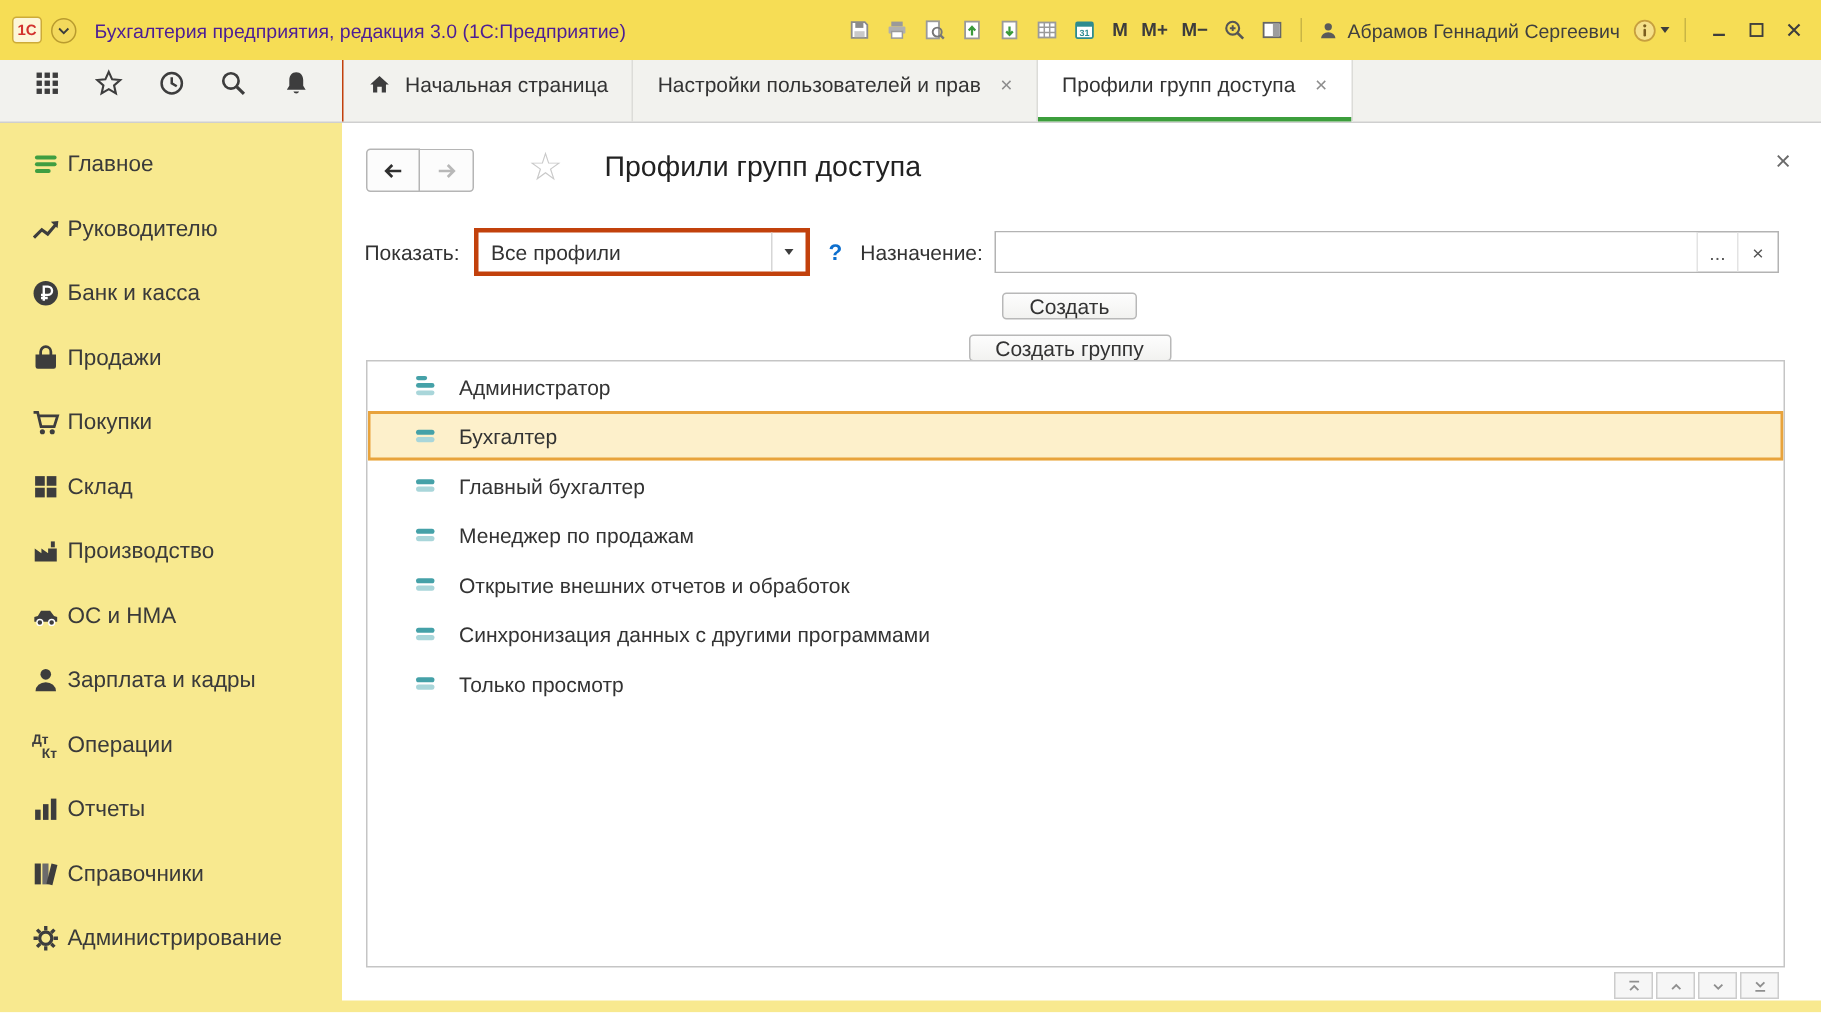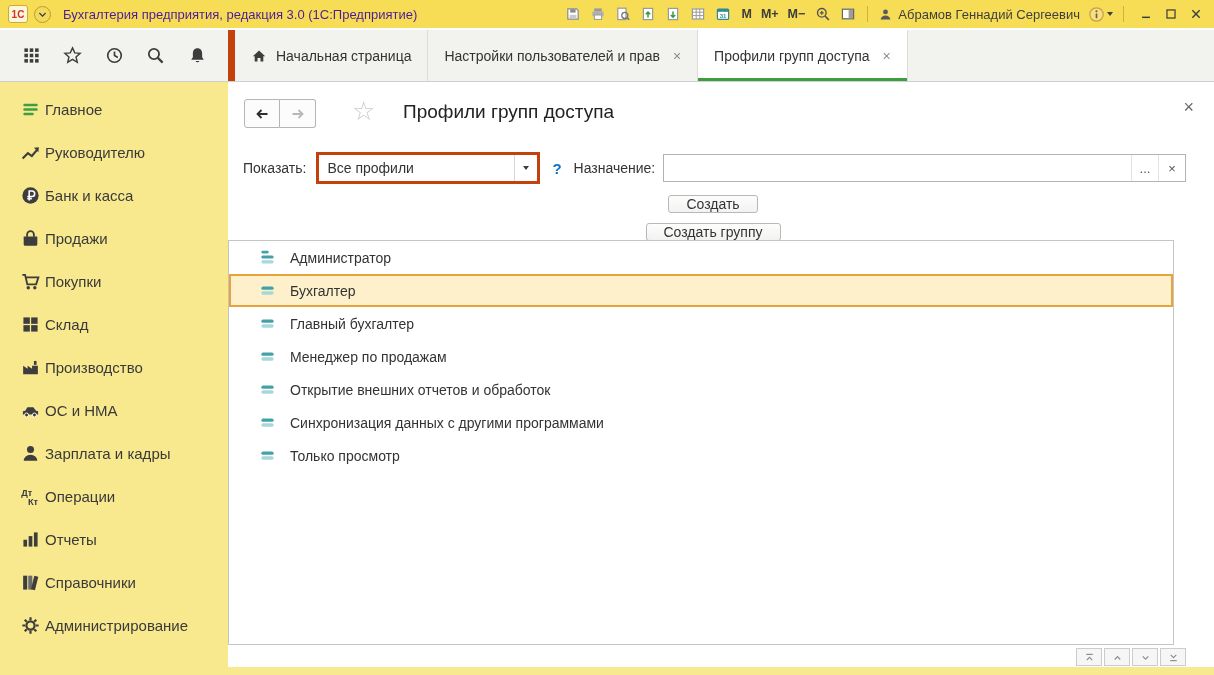--- a/index.html
+++ b/index.html
@@ -2,21 +2,21 @@
 <html><head>
 <meta charset="utf-8">
 <style>
   * { margin:0; padding:0; box-sizing:border-box; }
   html,body { width:1214px; height:675px; overflow:hidden; }
   body { font-family:"Liberation Sans","DejaVu Sans",sans-serif; font-size:14px; color:#333; cursor:default; }
 
   .app { position:relative; width:1214px; height:675px; background:#fff; overflow:hidden; }
 
   
-  .titlebar { position:absolute; top:0; left:0; right:0; height:28px; background:#f6dd55; display:flex; align-items:center; padding:0 8px; gap:6px; z-index:5; }
+  .titlebar { position:absolute; top:0; left:0; right:0; height:40px; background:#f6dd55; display:flex; align-items:center; padding:0 8px; gap:6px; z-index:5; }
   .tb-logo { width:20px; height:18px; background:#fdf6d8; border:1px solid #cdab38; border-radius:3px; color:#d2322d; font-weight:bold; font-size:10px; display:flex; align-items:center; justify-content:center; flex:none; }
   .tb-menu-circle { width:17px; height:17px; border-radius:50%; background:#f3d95c; border:1px solid #b99b2e; display:flex; align-items:center; justify-content:center; flex:none; }
   .tb-menu-circle svg { width:11px; height:11px; }
   .tb-title { font-size:13px; color:#4c1d95; margin-left:6px; flex:1; white-space:nowrap; overflow:hidden; }
   .tb-right { display:flex; align-items:center; gap:8px; }
   .tb-group { display:flex; align-items:center; gap:7px; }
   .tb-tool { width:18px; height:18px; display:flex; align-items:center; justify-content:center; cursor:pointer; }
   .tb-tool svg { width:16px; height:16px; }
   .tb-mem { font-size:12.5px; font-weight:bold; color:#3d3d3d; padding:0 1px; cursor:pointer; }
   .tb-sep { width:1px; height:16px; background:rgba(0,0,0,.18); margin:0 2px; }
@@ -29,21 +29,21 @@
   .tb-winbtn { width:20px; height:20px; display:flex; align-items:center; justify-content:center; cursor:pointer; }
   .tb-winbtn svg { width:14px; height:14px; }
 
   
   .tabbar { position:absolute; top:30px; left:0; right:0; height:52px; background:#f2f2ee; border-bottom:1px solid #cfcfcf; display:flex; z-index:4; }
   .panel-icons { width:228px; flex:none; display:flex; align-items:center; justify-content:space-between; padding:0 20px; }
   .panel-btn { width:22px; height:22px; display:flex; align-items:center; justify-content:center; cursor:pointer; }
   .panel-btn svg { width:19px; height:19px; }
   .tabs { display:flex; height:100%; }
   .tab { display:flex; align-items:center; gap:9px; padding:0 16px; border-right:1px solid #dcdcd8; font-size:14px; color:#333; }
-  .tab:nth-child(1) { border-left:7px solid #c2410c;text-align:right; }
+  .tab:nth-child(1) { border-left:1px solid #c2410c;text-align:right; }
   .tab.active { background:#fff; box-shadow:inset 0 -3px 0 #3c9e3c; }
   .tab-icon { width:16px; height:16px; }
   .tab-label { white-space:nowrap; }
   .tab-close { color:#8d8d8d; font-size:14px; margin-left:4px; cursor:pointer; }
 
   
   .sidebar { position:absolute; top:82px; left:0; width:228px; bottom:0; background:#f8e98f; padding-top:6px; z-index:3; }
   .sb-item { height:43px; display:flex; align-items:center; padding:0 10px 0 20px; gap:4px; font-size:15px; color:#3a3a3a; cursor:pointer; }
   .sb-icon { width:21px; height:21px; flex:none; }
   .sb-label { white-space:nowrap; }
@@ -71,21 +71,21 @@
   .field-btn { width:27px; display:flex; align-items:center; justify-content:center; color:#555; font-size:13px; border-left:1px solid #e3e3e3; cursor:pointer; }
 
   .toolbar-row { position:absolute; top:113px; left:12px; right:28px; height:30px; display:flex; align-items:center; gap:10px;flex-direction:column; }
   .btn { height:30px; padding:0 17px; background:linear-gradient(#fdfdfd,#f2f2f0); border:1px solid #b8b8b8; border-radius:3px; font-size:14px; color:#333; display:flex; align-items:center; white-space:nowrap; cursor:pointer; }
   .btn-icon { width:37px; padding:0; justify-content:center; }
   .btn-icon svg { width:17px; height:17px; }
   .spacer { flex:1; }
   .btn-more { gap:8px; }
   .btn-q { width:35px; padding:0; justify-content:center; }
 
-  .listbox { position:absolute; top:158px; left:0; width:946px; height:405px; border:1px solid #c5c5c5; background:#fff; overflow:hidden; }
+  .listbox { position:absolute; top:158px; left:16px; width:946px; height:405px; border:1px solid #c5c5c5; background:#fff; overflow:hidden; }
   .lrow { height:33px; display:flex; align-items:center; padding-left:30px; gap:14px; font-size:14px; color:#333; }
   .lrow svg { width:17px; height:17px; flex:none; }
   .lrow.selected { background:#fdf0cb; box-shadow:inset 0 0 0 2px #e8a33c; }
 
   .scrolls { position:absolute; top:566px; left:848px; display:flex; gap:2px; }
   .scr-btn { width:26px; height:18px; background:#f6f6f6; border:1px solid #cccccc; display:flex; align-items:center; justify-content:center; cursor:pointer; }
   .scr-btn svg { width:13px; height:13px; }
 
   .bottom-strip { position:absolute; left:228px; right:0; bottom:0; height:8px; background:#f8e98f; }
 </style>

